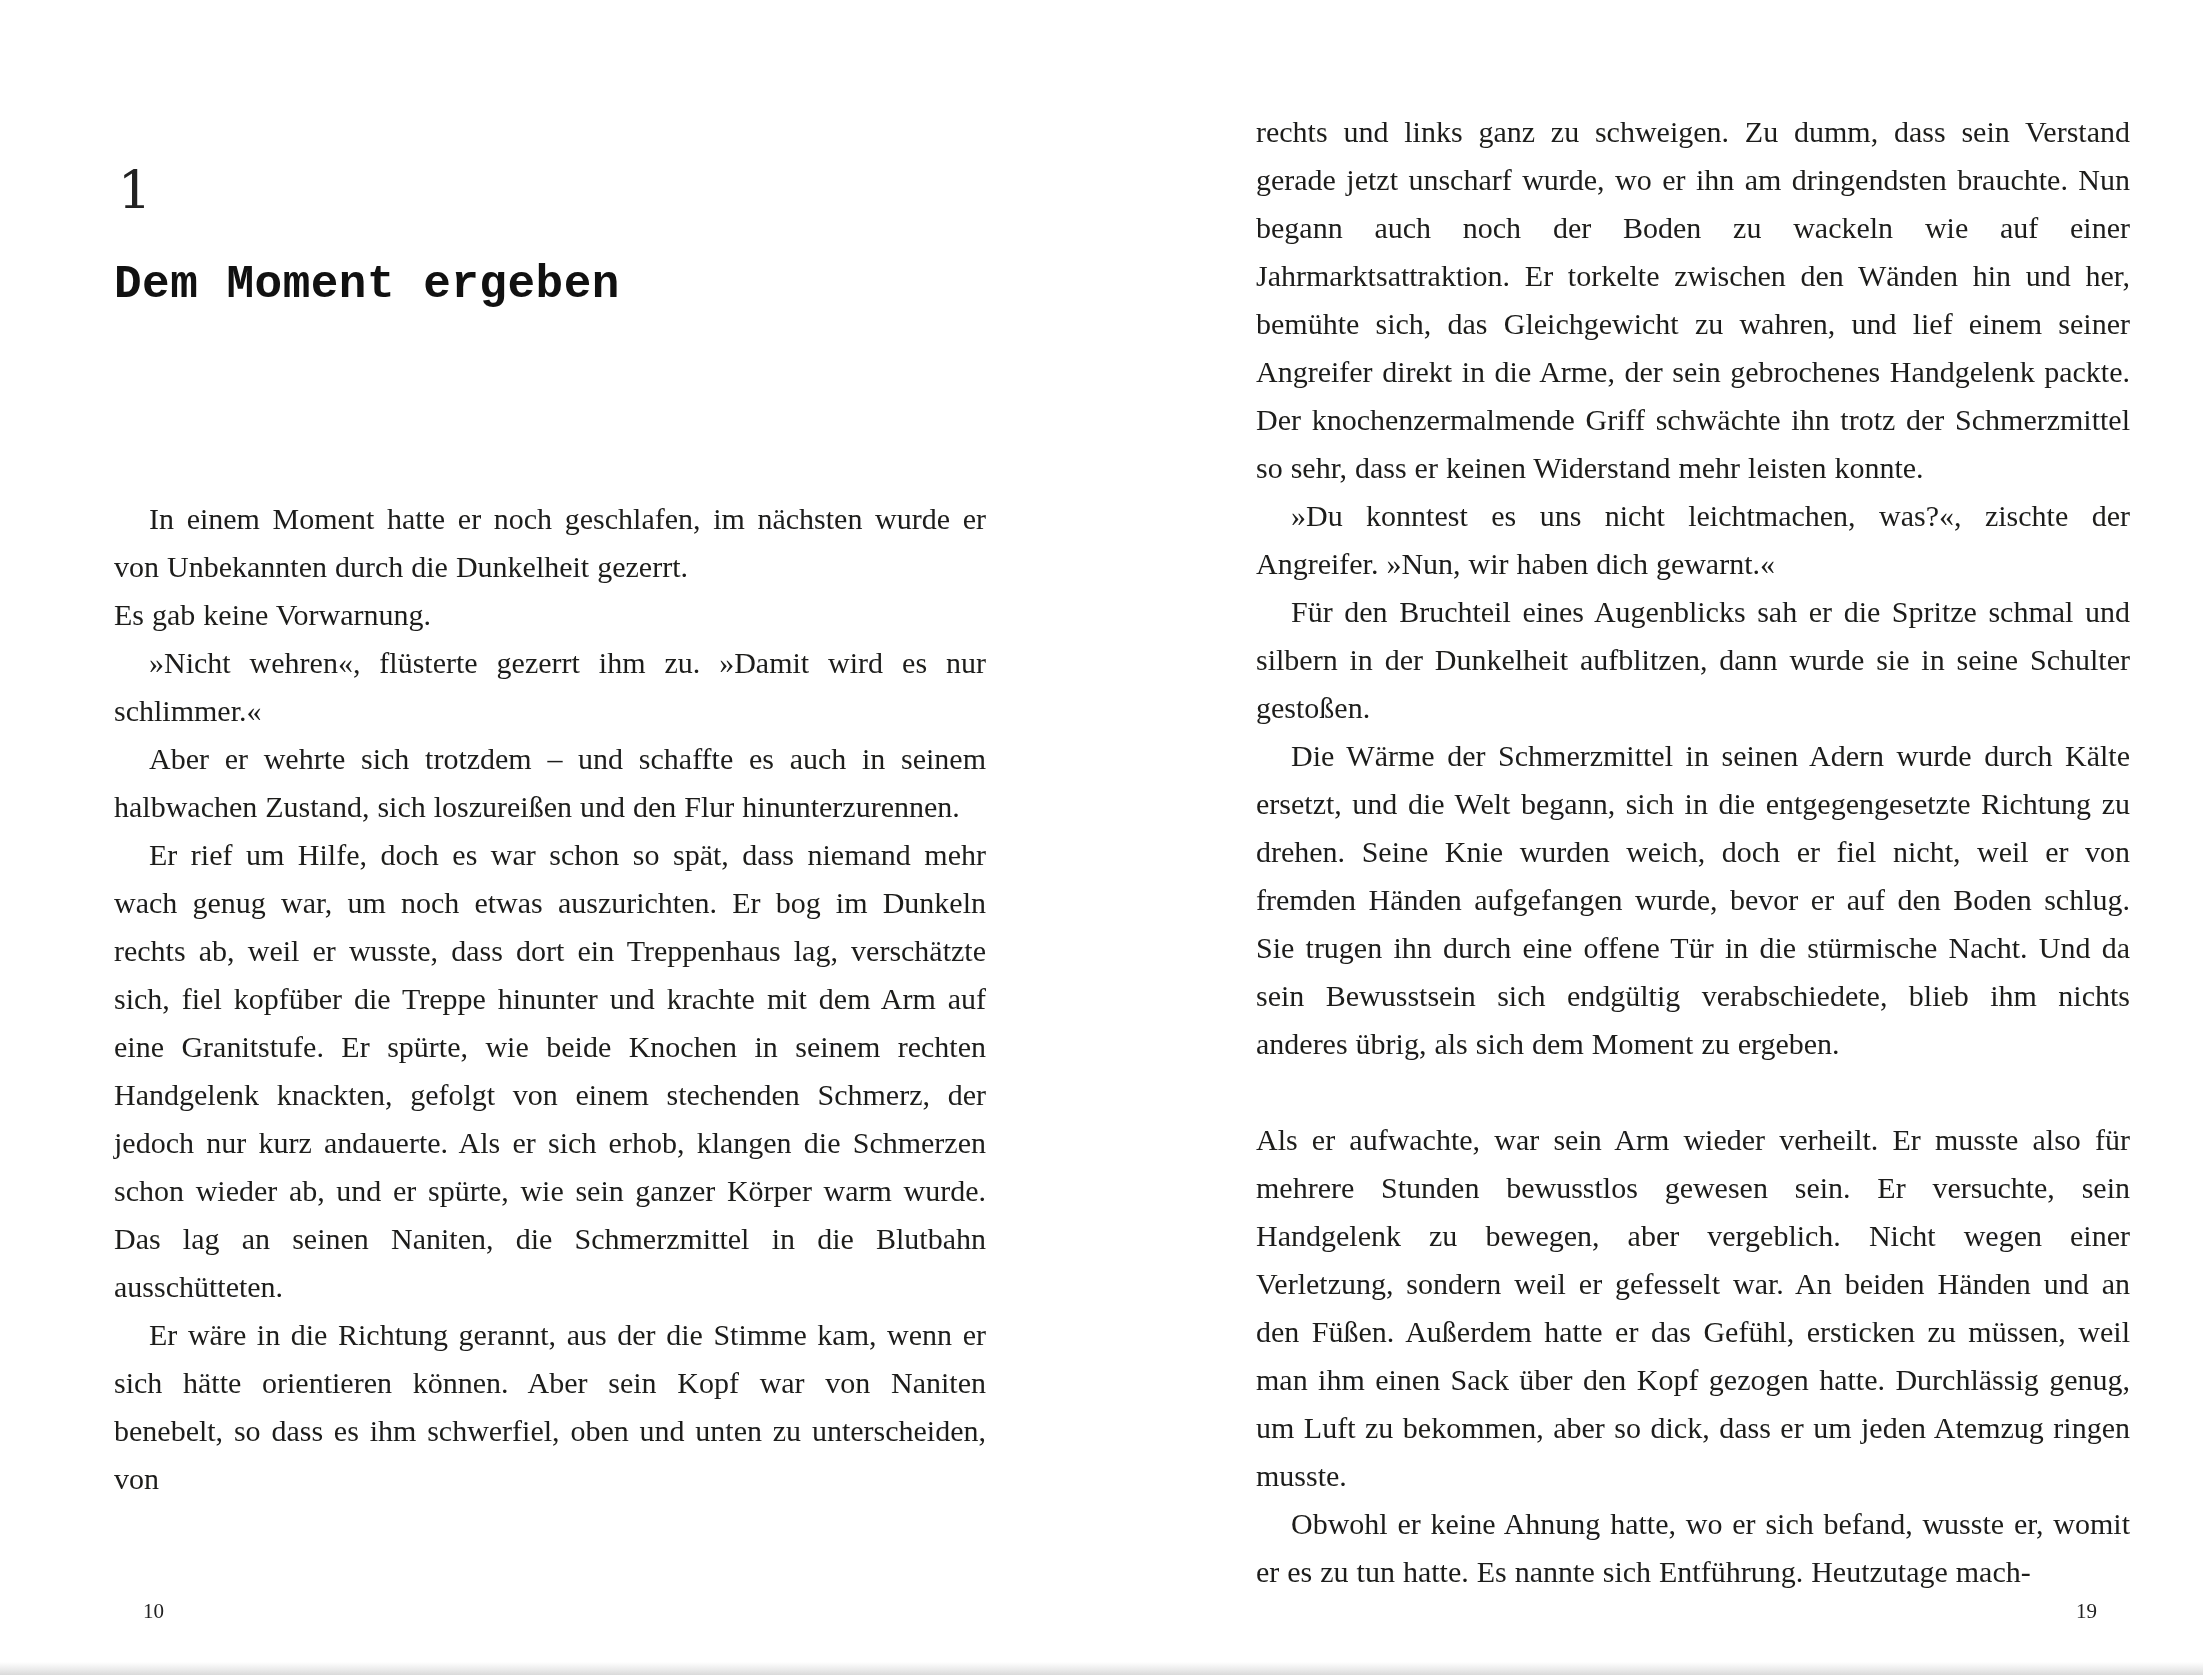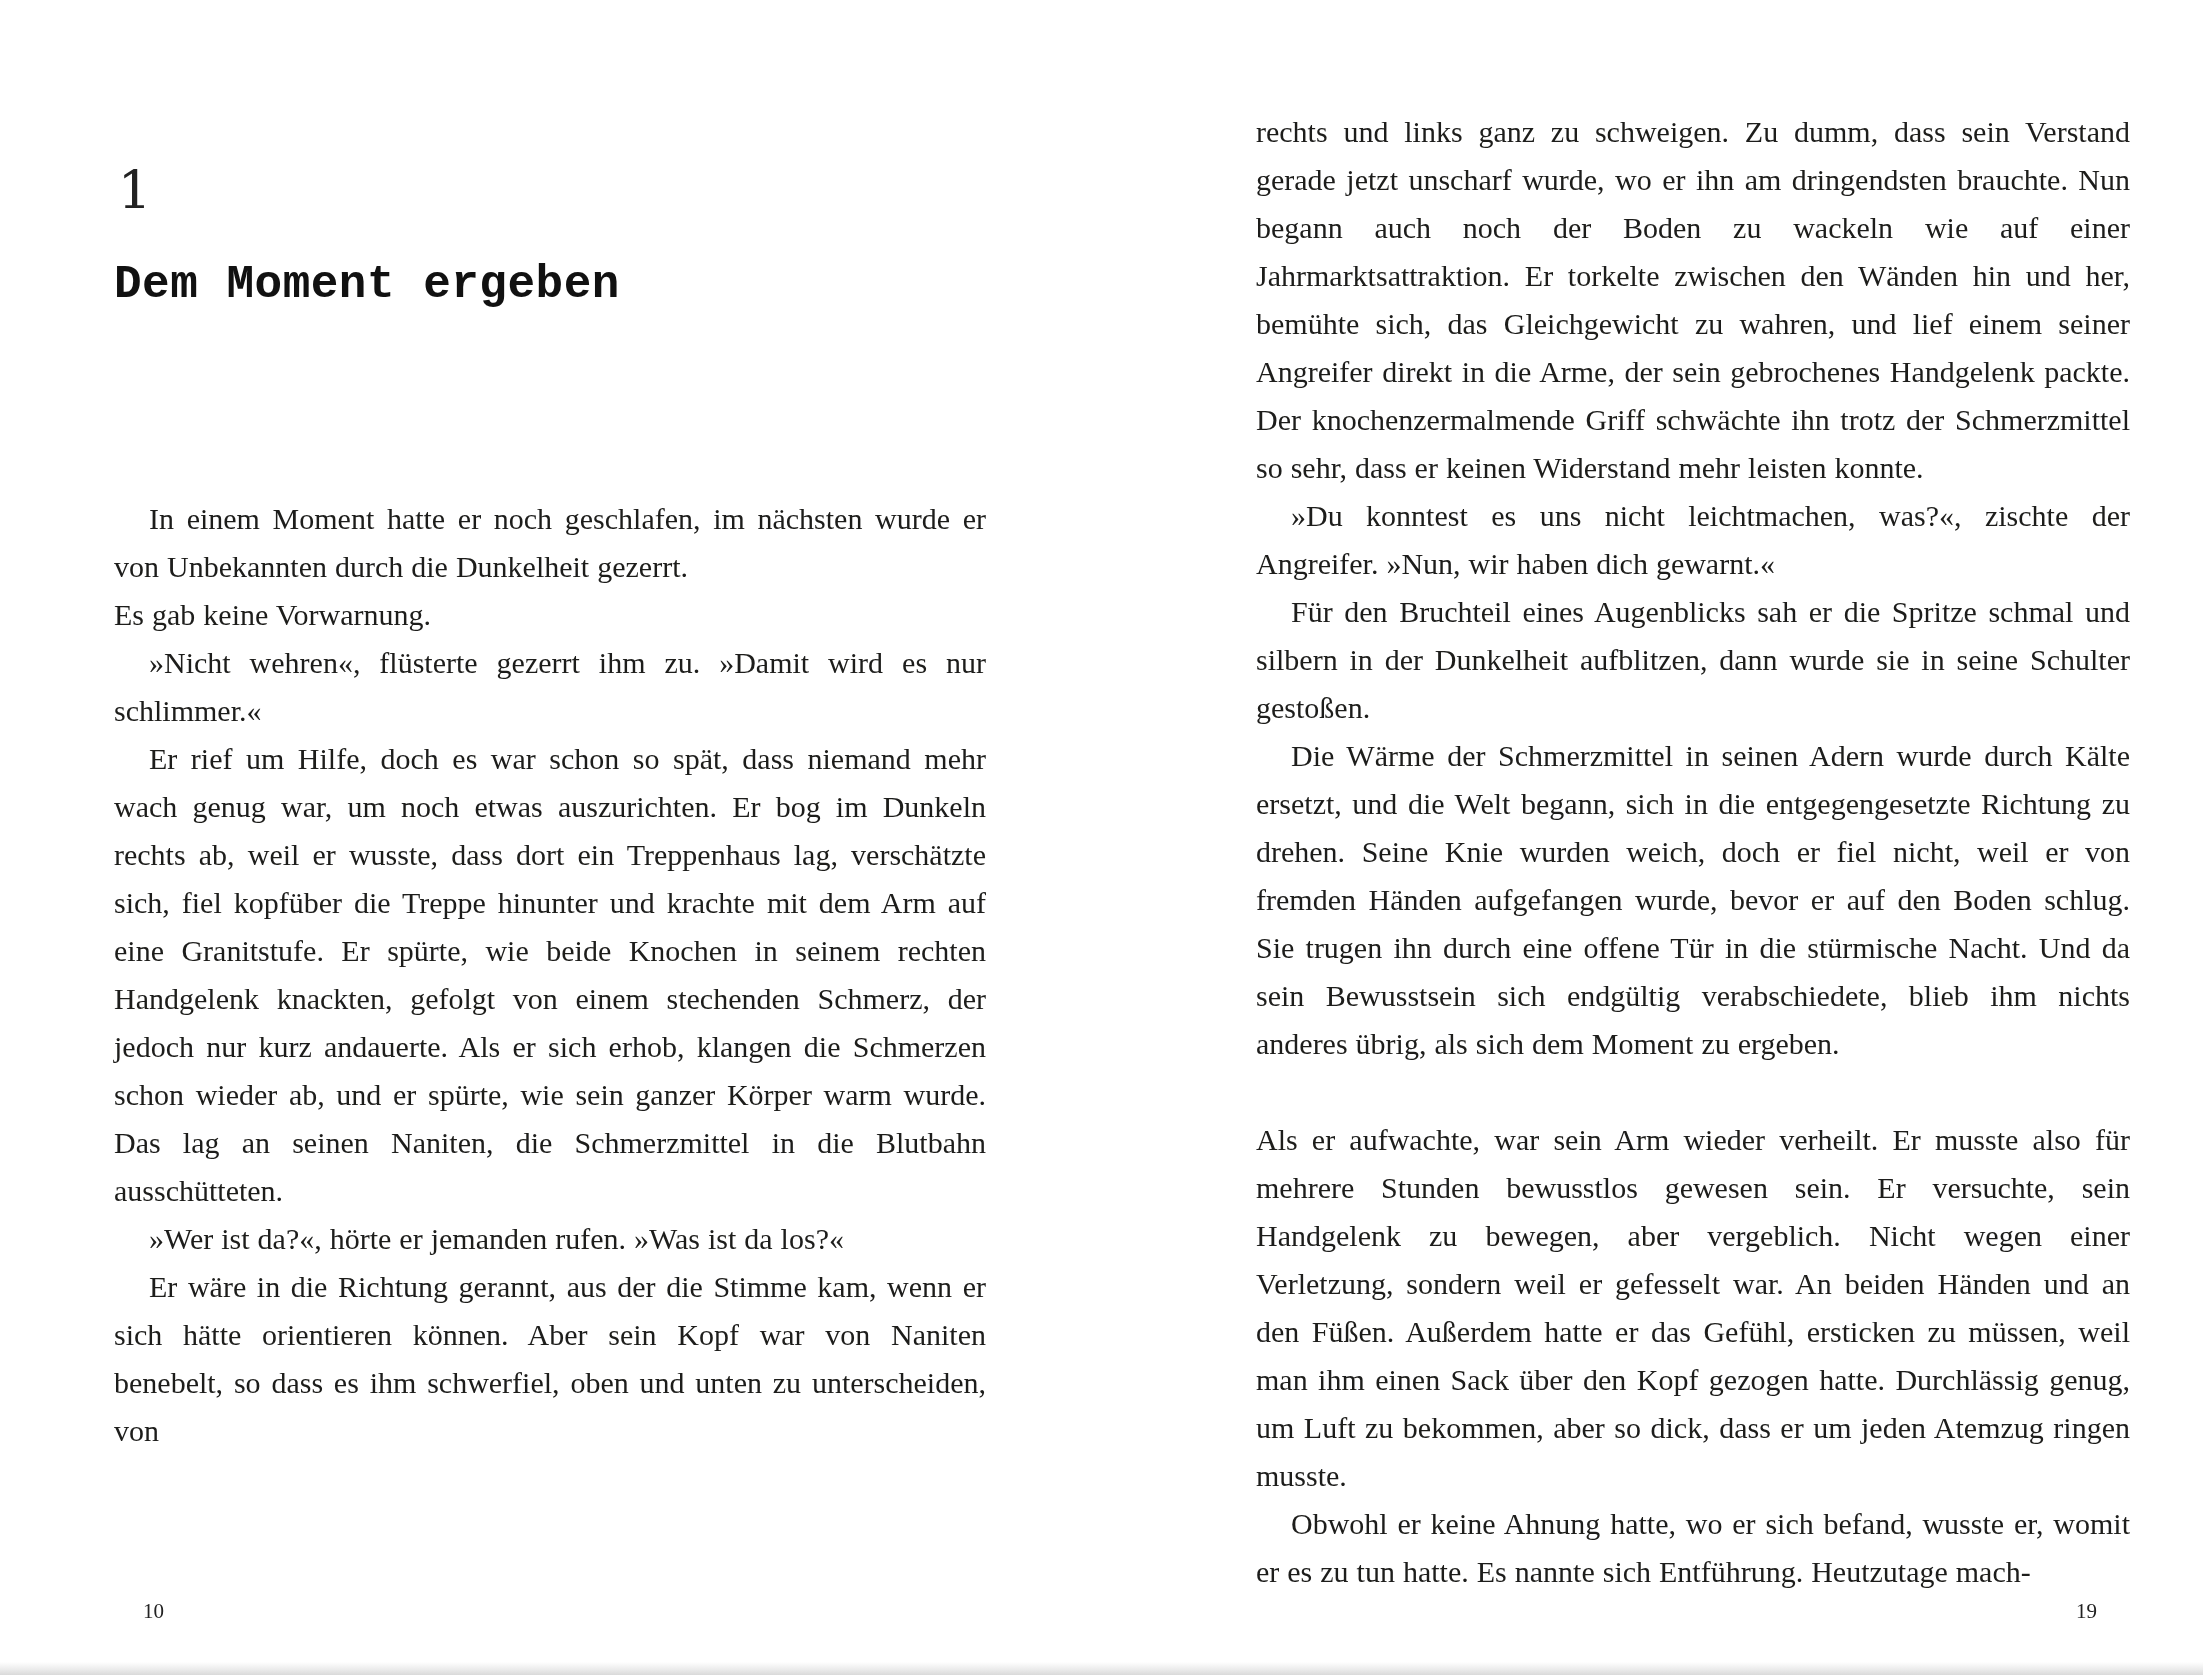--- a/index.html
+++ b/index.html
@@ -87,22 +87,22 @@
 
 <div class="page-spread">
 
   <section class="page-column" id="left-page">
     <div class="chapter-number">1</div>
     <h1 class="chapter-title">Dem Moment ergeben</h1>
     <div class="body-text" id="left-body">
         <p class="body-par indent" lang="de">In einem Moment hatte er noch geschlafen, im nächsten wurde er von Unbekannten durch die Dunkelheit gezerrt.</p>
         <p class="body-par" lang="de">Es gab keine Vorwarnung.</p>
         <p class="body-par indent" lang="de">»Nicht wehren«, flüsterte gezerrt ihm zu. »Damit wird es nur schlimmer.«</p>
+        <p class="body-par indent" lang="de">Aber er wehrte sich trotzdem – und schaffte es auch in seinem halbwachen Zustand, sich loszureißen und den Flur hinunterzurennen.</p>
         <p class="body-par indent" lang="de">Er rief um Hilfe, doch es war schon so spät, dass niemand mehr wach genug war, um noch etwas auszurichten. Er bog im Dunkeln rechts ab, weil er wusste, dass dort ein Treppenhaus lag, verschätzte sich, fiel kopfüber die Treppe hinunter und krachte mit dem Arm auf eine Granitstufe. Er spürte, wie beide Knochen in seinem rechten Handgelenk knackten, gefolgt von einem stechenden Schmerz, der jedoch nur kurz andauerte. Als er sich erhob, klangen die Schmerzen schon wieder ab, und er spürte, wie sein ganzer Körper warm wurde. Das lag an seinen Naniten, die Schmerzmittel in die Blutbahn ausschütteten.</p>
-        <p class="body-par indent" lang="de">»Wer ist da?«, hörte er jemanden rufen. »Was ist da los?«</p>
         <p class="body-par indent" lang="de">Er wäre in die Richtung gerannt, aus der die Stimme kam, wenn er sich hätte orientieren können. Aber sein Kopf war von Naniten benebelt, so dass es ihm schwerfiel, oben und unten zu unterscheiden, von</p>
       </div>
     <div class="page-number">10</div>
   </section>
 
   <section class="page-column" id="right-page">
     <div class="body-text" id="right-body">
         <p class="body-par" lang="de">rechts und links ganz zu schweigen. Zu dumm, dass sein Verstand gerade jetzt unscharf wurde, wo er ihn am dringendsten brauchte. Nun begann auch noch der Boden zu wackeln wie auf einer Jahrmarktsattraktion. Er torkelte zwischen den Wänden hin und her, bemühte sich, das Gleichgewicht zu wahren, und lief einem seiner Angreifer direkt in die Arme, der sein gebrochenes Handgelenk packte. Der knochenzermalmende Griff schwächte ihn trotz der Schmerzmittel so sehr, dass er keinen Widerstand mehr leisten konnte.</p>
         <p class="body-par indent" lang="de">»Du konntest es uns nicht leichtmachen, was?«, zischte der Angreifer. »Nun, wir haben dich gewarnt.«</p>
         <p class="body-par indent" lang="de">Für den Bruchteil eines Augenblicks sah er die Spritze schmal und silbern in der Dunkelheit aufblitzen, dann wurde sie in seine Schulter gestoßen.</p>

